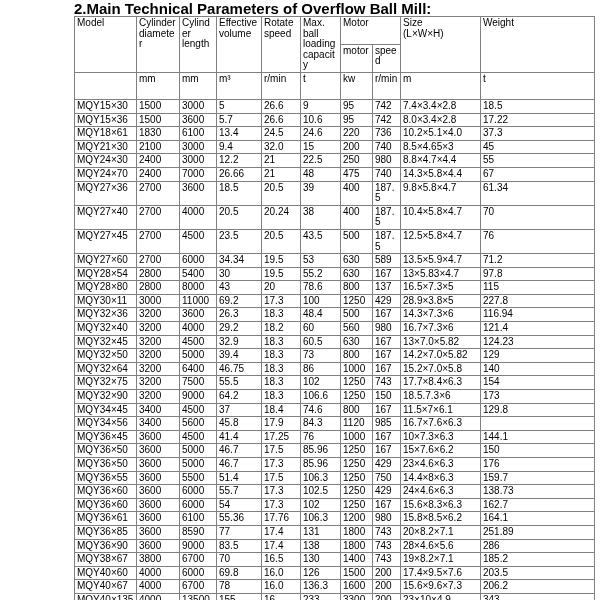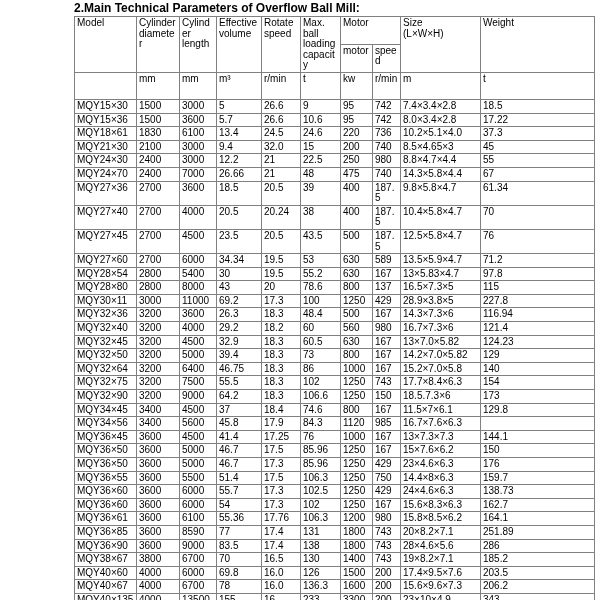--- a/index.html
+++ b/index.html
@@ -7,21 +7,21 @@
     width: 600px; height: 600px;
     background: #ffffff;
     overflow: hidden;
   }
   body {
     font-family: "Liberation Sans", "DejaVu Sans", sans-serif;
     color: #000;
     padding: 2px 4px 0 74px;
   }
   .title {
-    font-size: 12px;
+    font-size: 15px;
     font-weight: bold;
     line-height: 13px;
     margin-bottom: 1px;
     white-space: nowrap;
   }
   table {
     border-collapse: collapse;
     table-layout: fixed;
     width: 520px;
   }
@@ -357,21 +357,21 @@
         </tr>
         <tr>
           <td>MQY36×45</td>
           <td>3600</td>
           <td>4500</td>
           <td>41.4</td>
           <td>17.25</td>
           <td>76</td>
           <td>1000</td>
           <td>167</td>
-          <td>13×7.3×7.3</td>
+          <td>10×7.3×6.3</td>
           <td>144.1</td>
         </tr>
         <tr>
           <td>MQY36×50</td>
           <td>3600</td>
           <td>5000</td>
           <td>46.7</td>
           <td>17.5</td>
           <td>85.96</td>
           <td>1250</td>

